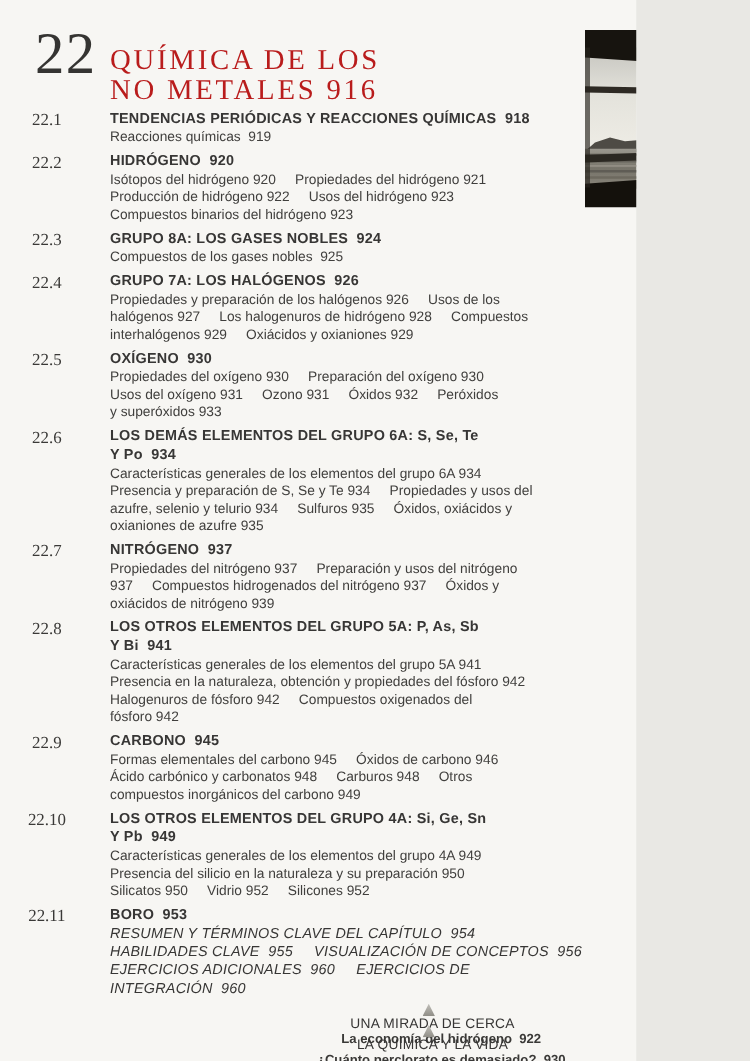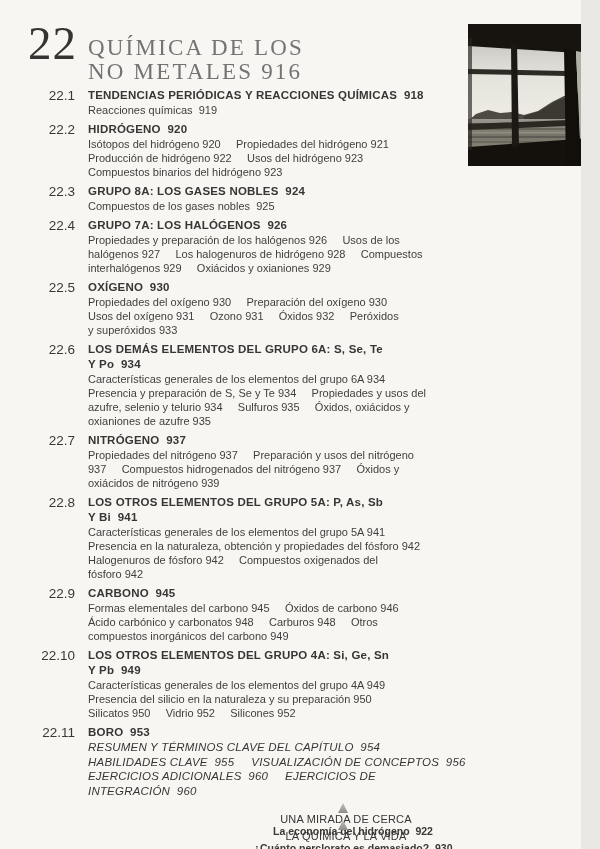--- a/index.html
+++ b/index.html
@@ -1,43 +1,43 @@
 <!DOCTYPE html>
 <html><head>
 <meta charset="utf-8">
 <style>
   * { margin:0; padding:0; box-sizing:border-box; }
   html,body { background:#e9e8e4; }
   .page {
-    position:relative; width:581px; height:849px; overflow:hidden;
+    position:relative; width:509px; height:849px; overflow:hidden;
     background:#f7f6f3; color:#333;
     font-family:"Liberation Sans", sans-serif;
   }
   
   .chapter-number {
     position:absolute; left:28px; top:20px;
     font-family:"Liberation Serif", serif; font-size:47px; line-height:1;
     color:#353432; letter-spacing:1px;
   }
   .chapter-title {
     position:absolute; left:88px; top:36px;
     font-family:"Liberation Serif", serif; font-weight:400;
-    font-size:23px; line-height:24px; letter-spacing:2.2px; color:#737373;
+    font-size:23px; line-height:24px; letter-spacing:2.2px; color:#b91c1c;
   }
   .photo {
     position:absolute; left:468px; top:24px; width:123px; height:142px;
     display:block;
   }
   .photo svg { display:block; width:100%; height:100%; }
   
   .toc { position:absolute; left:0; top:88px; width:600px; }
   .section { display:flex; margin-bottom:5px; }
   .sec-num {
-    width:88px; flex:0 0 88px; text-align:right; padding-right:13px;
-    font-family:Liberation Sans, sans-serif; font-size:13.5px; line-height:15px;
+    width:88px; flex:0 0 88px; text-align:center; padding-right:13px;
+    font-family:Liberation Serif, serif; font-size:13.5px; line-height:15px;
     color:#3a3937;
   }
   .sec-body { flex:1; }
   .sec-title {
     font-size:11.5px; line-height:15px; letter-spacing:0.2px;
     color:#373635; white-space:pre;font-weight:bold;
   }
   .sec-sub {
     font-size:11px; line-height:14px; color:#403f3d; white-space:pre;
   }

